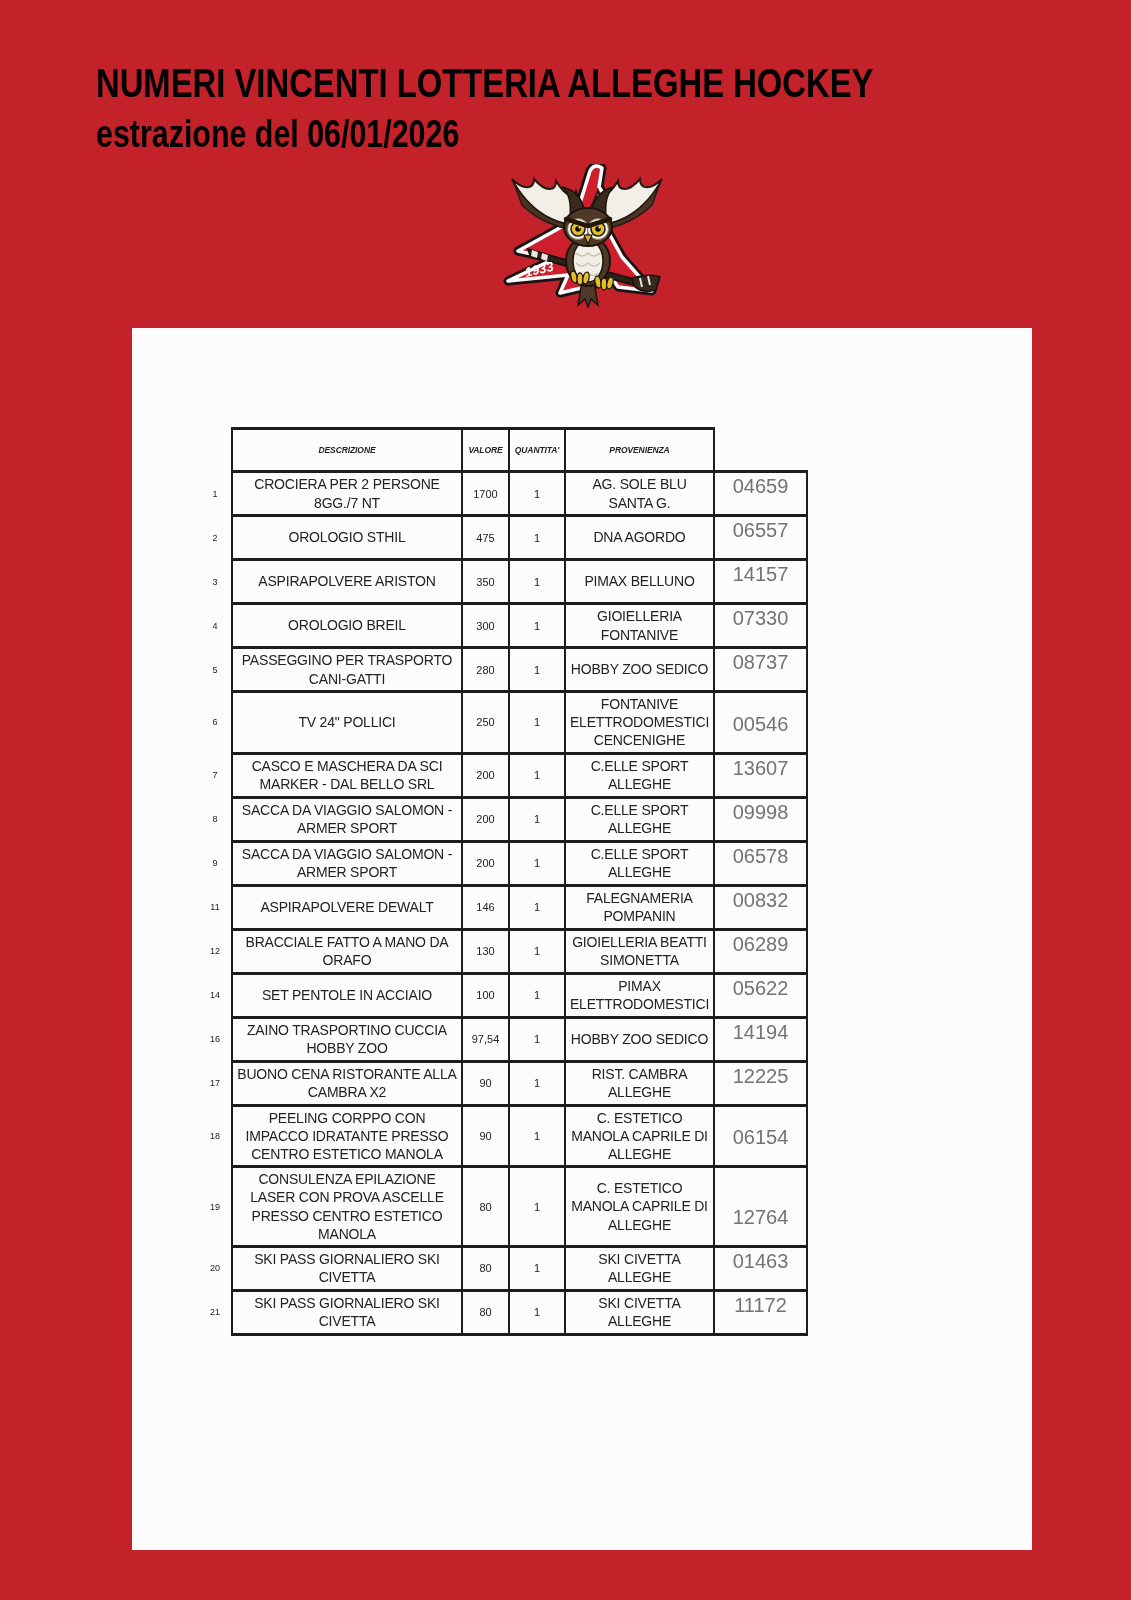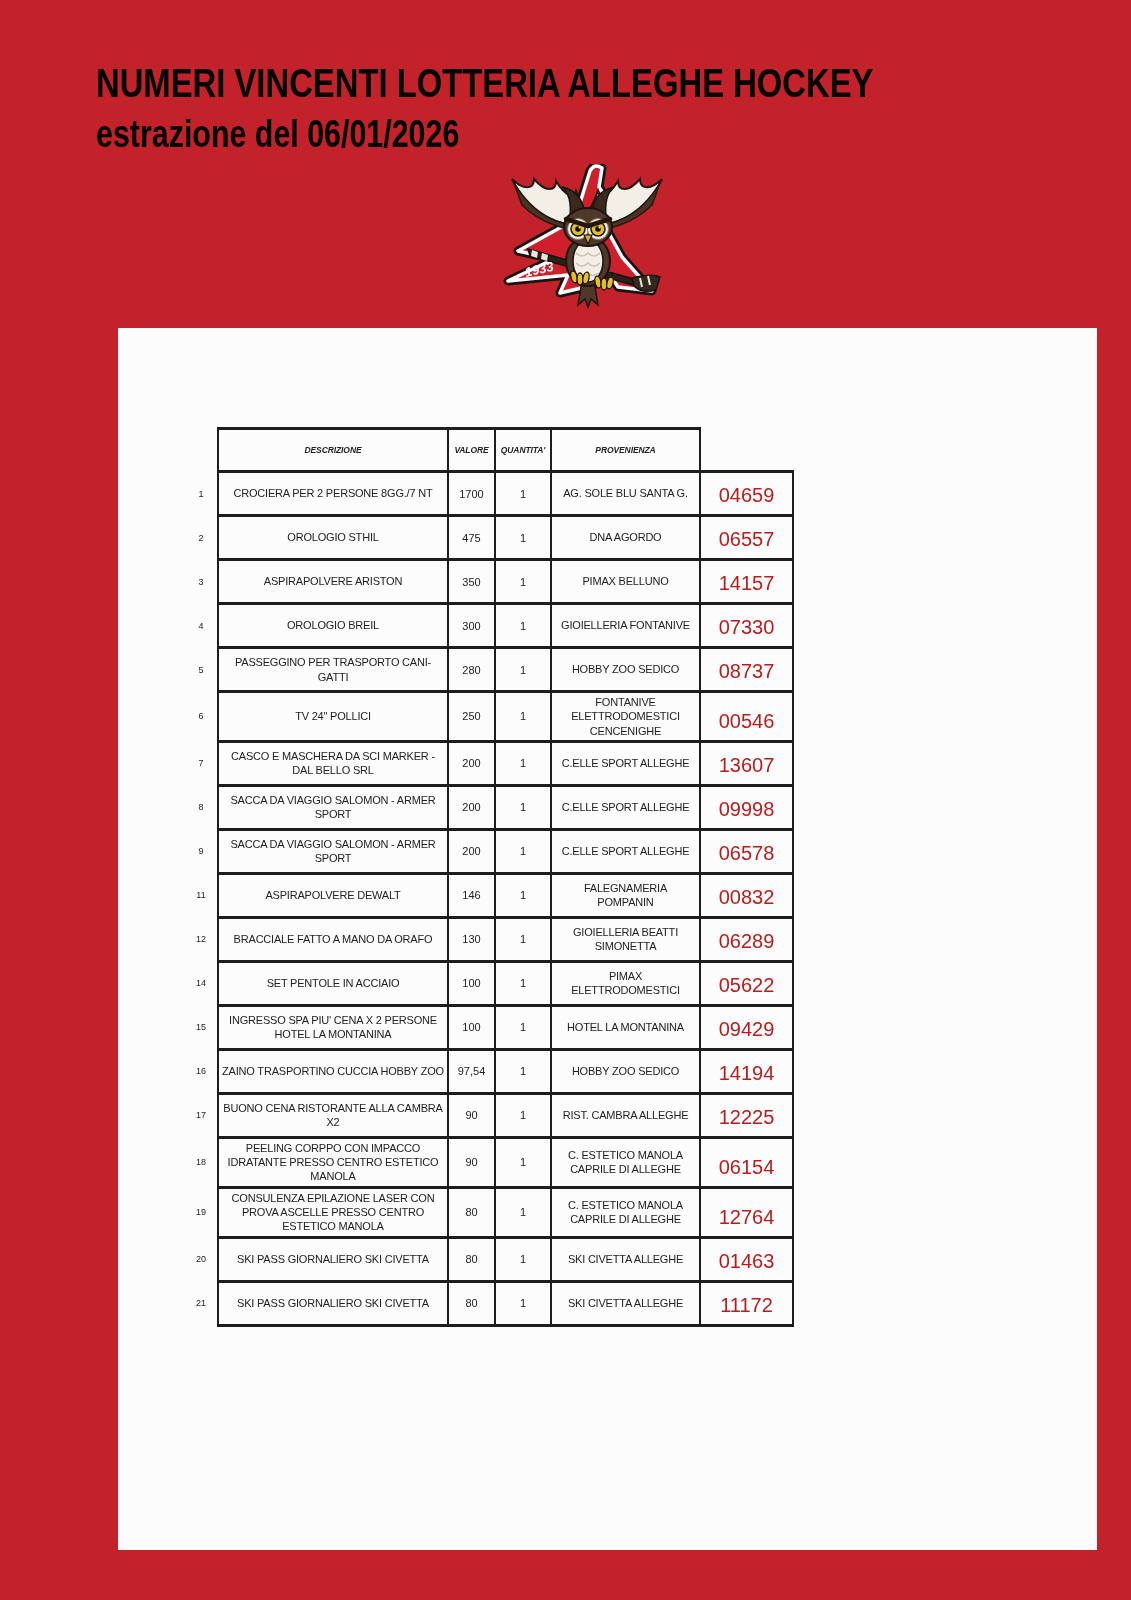--- a/index.html
+++ b/index.html
@@ -9,35 +9,35 @@
   
   .title-block{position:absolute;left:96px;top:60px;color:#000000;}
   .title-line{font-weight:700;white-space:nowrap;transform:scaleX(0.8);transform-origin:0 0;}
   .title-line.l1{font-size:41px;line-height:46px;}
   .title-line.l2{font-size:38px;line-height:44px;margin-top:6px;}
 
   
   .logo-wrap{position:absolute;left:502px;top:164px;width:170px;height:148px;}
 
   
-  .panel{position:absolute;left:118px;top:328px;width:979px;height:1222px;background:#fcfcfc;}
+  .panel{position:absolute;left:132px;top:328px;width:900px;height:1222px;background:#fcfcfc;}
 
   
   table.prize-table{position:absolute;left:70px;top:99px;border-collapse:collapse;table-layout:fixed;width:605px;color:#222;}
   table.prize-table td, table.prize-table th{overflow:hidden;}
   .b{border:solid #1d1d1d;border-width:3px 2px;}
   thead tr{height:43px;}
   tbody tr{height:44px;}
   th{font-size:8.5px;font-style:italic;font-weight:700;text-align:center;vertical-align:middle;letter-spacing:-0.1px;}
   td{text-align:center;vertical-align:middle;}
   td.rownum{font-size:9px;border:none;padding-right:4px;}
   th.rownum, th.numhead{border:none;background:transparent;}
-  td.desc, td.prov{font-size:11px;letter-spacing:-0.2px;line-height:1.3;padding:2px 3px;margin-left:48px;}
+  td.desc, td.prov{font-size:14px;letter-spacing:-0.2px;line-height:1.3;padding:2px 3px;margin-left:48px;}
   td.val, td.qty{font-size:11px;}
-  td.num{font-size:20px;vertical-align:bottom;padding-bottom:7px;color:#b91c1c;}
+  td.num{font-size:20px;vertical-align:bottom;padding-bottom:16px;color:#737373;}
 </style>
 </head>
 <body>
 
 <div class="page">
 
   <header class="title-block">
     <div class="title-line l1">NUMERI VINCENTI LOTTERIA ALLEGHE HOCKEY</div>
     <div class="title-line l2">estrazione del 06/01/2026</div>
   </header>
@@ -231,28 +231,20 @@
 
   <tr class="prize-row">
     <td class="rownum">14</td>
     <td class="b desc">SET PENTOLE IN ACCIAIO</td>
     <td class="b val">100</td>
     <td class="b qty">1</td>
     <td class="b prov">PIMAX ELETTRODOMESTICI</td>
     <td class="b num">05622</td>
   </tr>
 
-  <tr class="prize-row">
-    <td class="rownum">15</td>
-    <td class="b desc">INGRESSO SPA PIU' CENA X 2 PERSONE HOTEL LA MONTANINA</td>
-    <td class="b val">100</td>
-    <td class="b qty">1</td>
-    <td class="b prov">HOTEL LA MONTANINA</td>
-    <td class="b num">09429</td>
-  </tr>
 
   <tr class="prize-row">
     <td class="rownum">16</td>
     <td class="b desc">ZAINO TRASPORTINO CUCCIA HOBBY ZOO</td>
     <td class="b val">97,54</td>
     <td class="b qty">1</td>
     <td class="b prov">HOBBY ZOO SEDICO</td>
     <td class="b num">14194</td>
   </tr>
 

